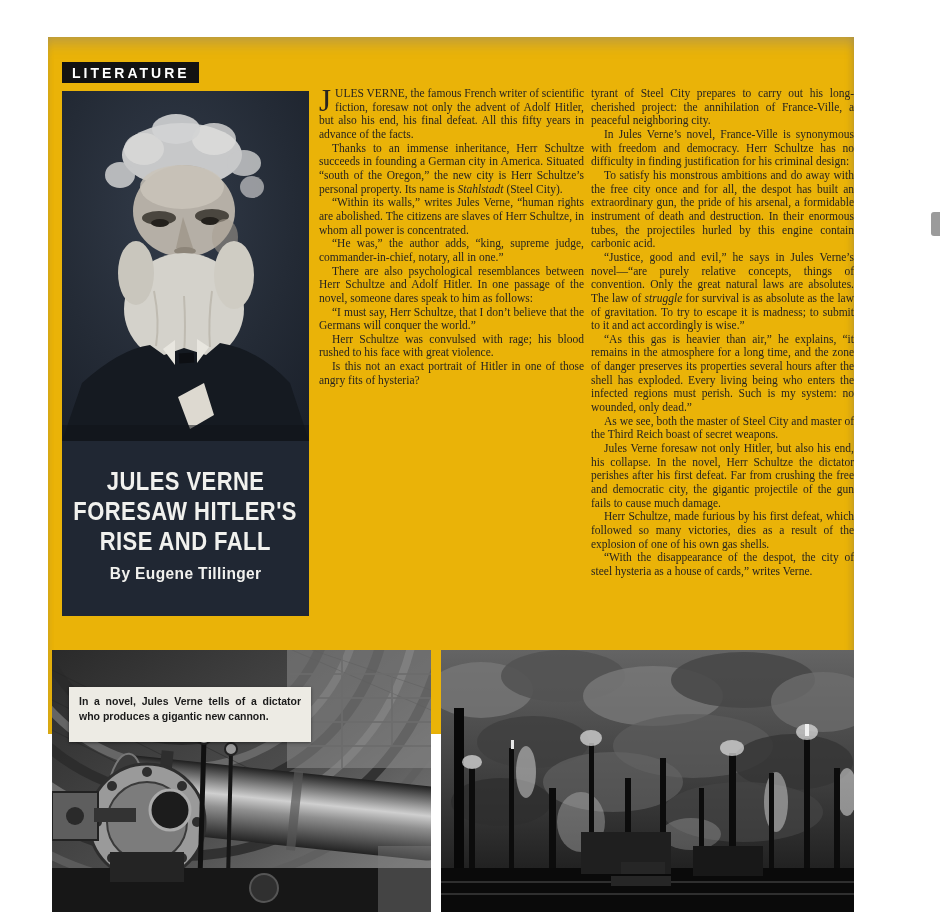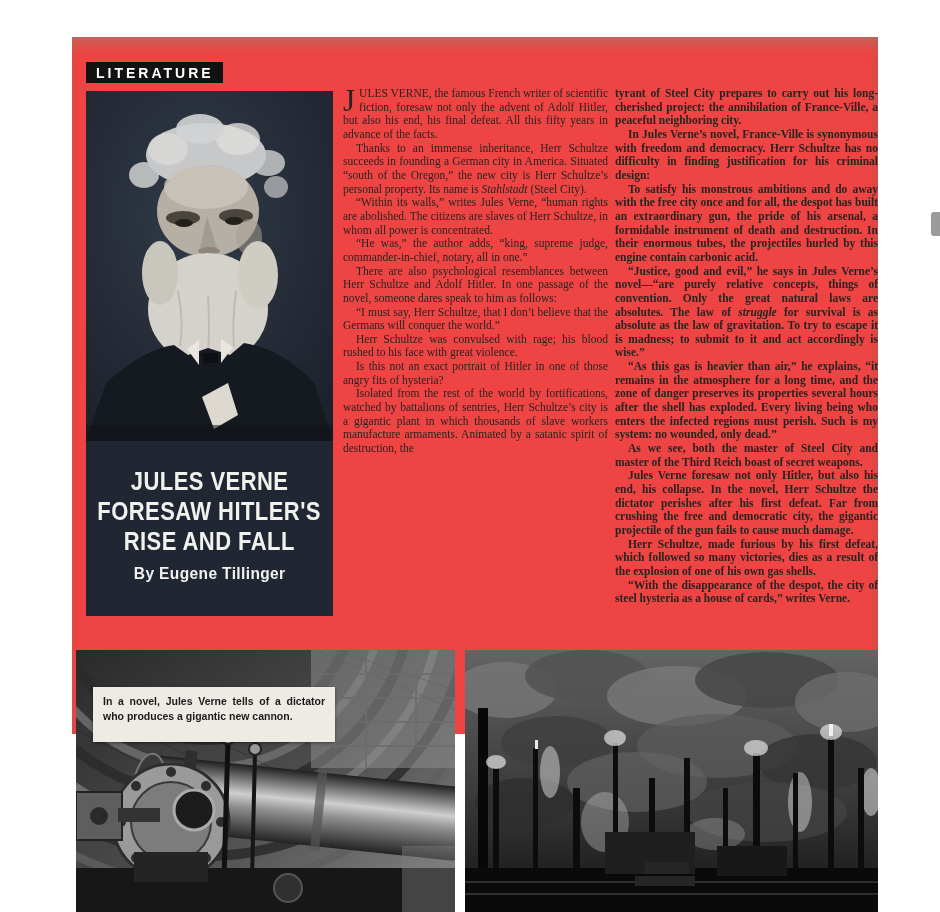--- a/index.html
+++ b/index.html
@@ -2,22 +2,22 @@
 <html><head>
 <meta charset="utf-8">
 <style>
   html,body{margin:0;padding:0;}
   body{
     width:940px;height:912px;position:relative;overflow:hidden;
     background:#ffffff;
     font-family:"Liberation Serif",serif;
   }
   .page{
-    position:absolute;left:72px;top:37px;width:806px;height:697px;
-    background:#ef4444;
+    position:absolute;left:48px;top:37px;width:806px;height:697px;
+    background:#eab308;
     box-shadow:inset 0 16px 14px -10px rgba(150,138,114,.55),
                inset -7px 0 9px -7px rgba(110,105,95,.5),
                inset 4px 0 6px -5px rgba(120,115,105,.4);
   }
   .lit-label{
     position:absolute;left:14px;top:25px;
     background:#121212;color:#fff;
     font-family:"Liberation Sans",sans-serif;font-weight:700;
     font-size:14px;letter-spacing:3px;padding:3px 9px 2px 10px;
   }
@@ -33,21 +33,21 @@
     text-align:center;padding-bottom:8px;
   }
   .m-line{font-size:25px;line-height:30px;white-space:nowrap;transform:scaleX(.88);letter-spacing:.5px;}
   .m-byline{margin-top:8px;font-size:16.5px;letter-spacing:.4px;transform:scaleX(.94);white-space:nowrap;}
   
   .col{
     position:absolute;top:50px;height:548px;overflow:hidden;
     color:#272420;font-size:11.5px;line-height:13.65px;text-align:justify;
   }
   #col1{left:271px;width:265px;}
-  #col2{left:543px;width:263px;font-weight:bold;}
+  #col2{left:543px;width:263px;}
   .para{margin:0;text-indent:13px;}
   .para.noindent{text-indent:0;}
   .para em{font-style:italic;}
   .dropcap{
     float:left;font-size:31px;line-height:25px;padding:1px 4px 0 0;font-weight:400;
   }
   
   .photo{position:absolute;overflow:hidden;background:#1d1d1d;}
   #photo-cannon{left:4px;top:613px;width:379px;height:262px;}
   #photo-city{left:393px;top:613px;width:413px;height:262px;}
@@ -137,21 +137,20 @@
 
   <div class="col" id="col1">
       <p class="para noindent"><span class="dropcap">J</span><span>ULES VERNE, the famous French writer of scientific fiction, foresaw not only the advent of Adolf Hitler, but also his end, his final defeat. All this fifty years in advance of the facts.</span></p>
       <p class="para"><span>Thanks to an immense inheritance, Herr Schultze succeeds in founding a German city in America. Situated “south of the Oregon,” the new city is Herr Schultze’s personal property. Its name is </span><em>Stahlstadt</em><span> (Steel City).</span></p>
       <p class="para"><span>“Within its walls,” writes Jules Verne, “human rights are abolished. The citizens are slaves of Herr Schultze, in whom all power is concentrated.</span></p>
       <p class="para"><span>“He was,” the author adds, “king, supreme judge, commander-in-chief, notary, all in one.”</span></p>
       <p class="para"><span>There are also psychological resemblances between Herr Schultze and Adolf Hitler. In one passage of the novel, someone dares speak to him as follows:</span></p>
       <p class="para"><span>“I must say, Herr Schultze, that I don’t believe that the Germans will conquer the world.”</span></p>
       <p class="para"><span>Herr Schultze was convulsed with rage; his blood rushed to his face with great violence.</span></p>
       <p class="para"><span>Is this not an exact portrait of Hitler in one of those angry fits of hysteria?</span></p>
-      <p class="para"><span>Isolated from the rest of the world by fortifications, watched by battalions of sentries, Herr Schultze’s city is a gigantic plant in which thousands of slave workers manufacture armaments. Animated by a satanic spirit of destruction, the</span></p>
     </div>
   <div class="col" id="col2">
       <p class="para noindent"><span>tyrant of Steel City prepares to carry out his long-cherished project: the annihilation of France-Ville, a peaceful neighboring city.</span></p>
       <p class="para"><span>In Jules Verne’s novel, France-Ville is synonymous with freedom and democracy. Herr Schultze has no difficulty in finding justification for his criminal design:</span></p>
       <p class="para"><span>To satisfy his monstrous ambitions and do away with the free city once and for all, the despot has built an extraordinary gun, the pride of his arsenal, a formidable instrument of death and destruction. In their enormous tubes, the projectiles hurled by this engine contain carbonic acid.</span></p>
       <p class="para"><span>“Justice, good and evil,” he says in Jules Verne’s novel—“are purely relative concepts, things of convention. Only the great natural laws are absolutes. The law of </span><em>struggle</em><span> for survival is as absolute as the law of gravitation. To try to escape it is madness; to submit to it and act accordingly is wise.”</span></p>
       <p class="para"><span>“As this gas is heavier than air,” he explains, “it remains in the atmosphere for a long time, and the zone of danger preserves its properties several hours after the shell has exploded. Every living being who enters the infected regions must perish. Such is my system: no wounded, only dead.”</span></p>
       <p class="para"><span>As we see, both the master of Steel City and master of the Third Reich boast of secret weapons.</span></p>
       <p class="para"><span>Jules Verne foresaw not only Hitler, but also his end, his collapse. In the novel, Herr Schultze the dictator perishes after his first defeat. Far from crushing the free and democratic city, the gigantic projectile of the gun fails to cause much damage.</span></p>
       <p class="para"><span>Herr Schultze, made furious by his first defeat, which followed so many victories, dies as a result of the explosion of one of his own gas shells.</span></p>

